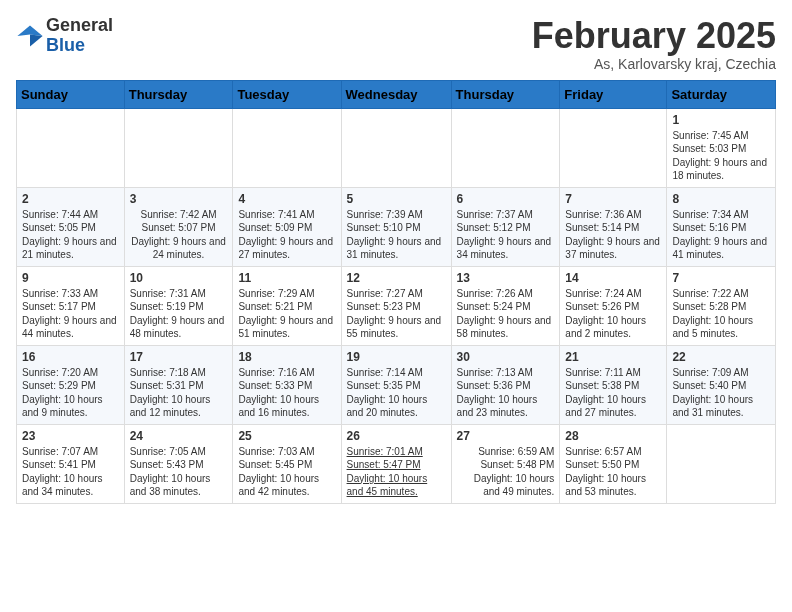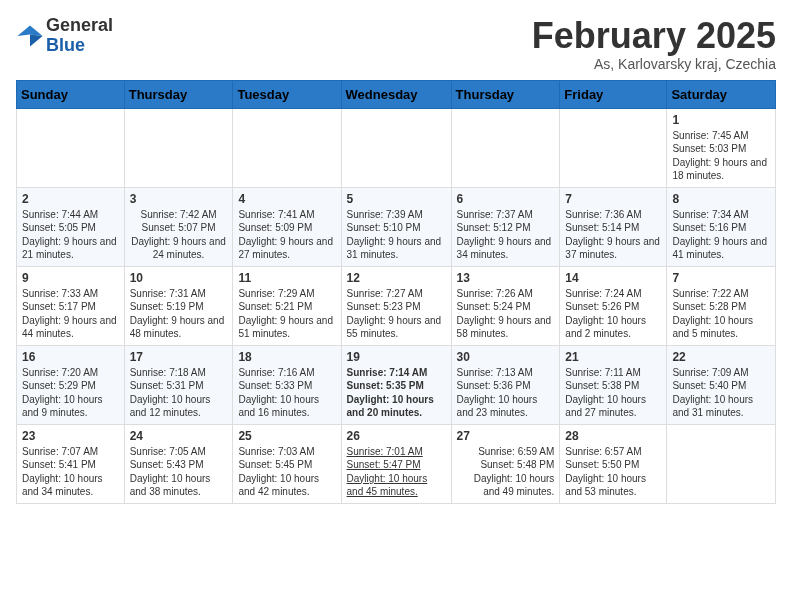--- a/index.html
+++ b/index.html
@@ -245,21 +245,21 @@
 Daylight: 10 hours and 12 minutes.</div>
         </td>
         <td>
           <span class="day-num">18</span>
           <div class="day-info" style="white-space: pre-line;">Sunrise: 7:16 AM
 Sunset: 5:33 PM
 Daylight: 10 hours and 16 minutes.</div>
         </td>
         <td>
           <span class="day-num">19</span>
-          <div class="day-info" style="white-space: pre-line; font-weight: bold;">Sunrise: 7:14 AM
+          <div class="day-info" style="white-space: pre-line;">Sunrise: 7:14 AM
 Sunset: 5:35 PM
 Daylight: 10 hours and 20 minutes.</div>
         </td>
         <td>
           <span class="day-num">30</span>
           <div class="day-info" style="white-space: pre-line;">Sunrise: 7:13 AM
 Sunset: 5:36 PM
 Daylight: 10 hours and 23 minutes.</div>
         </td>
         <td>

